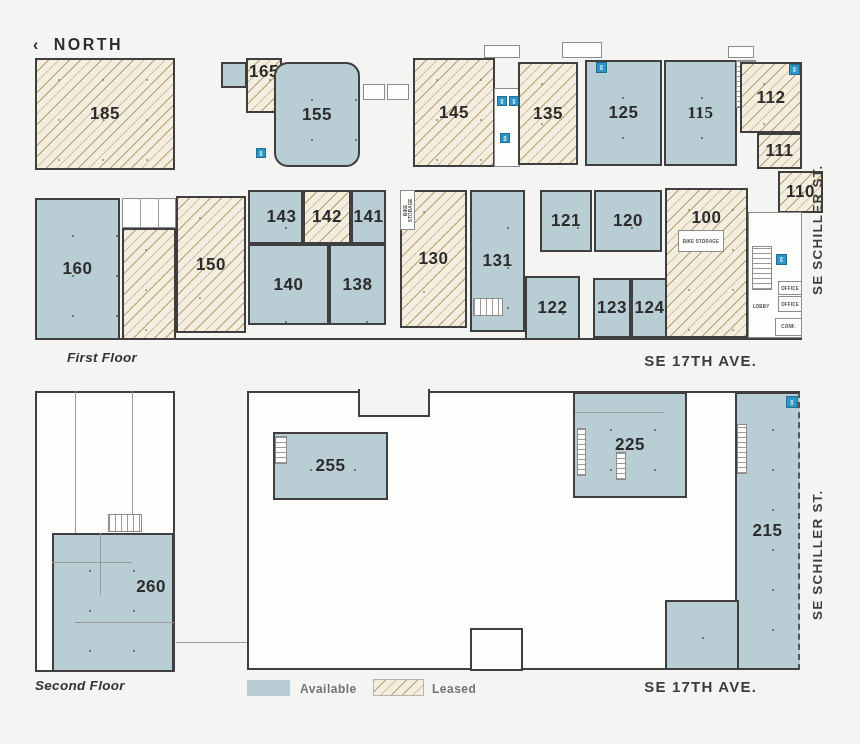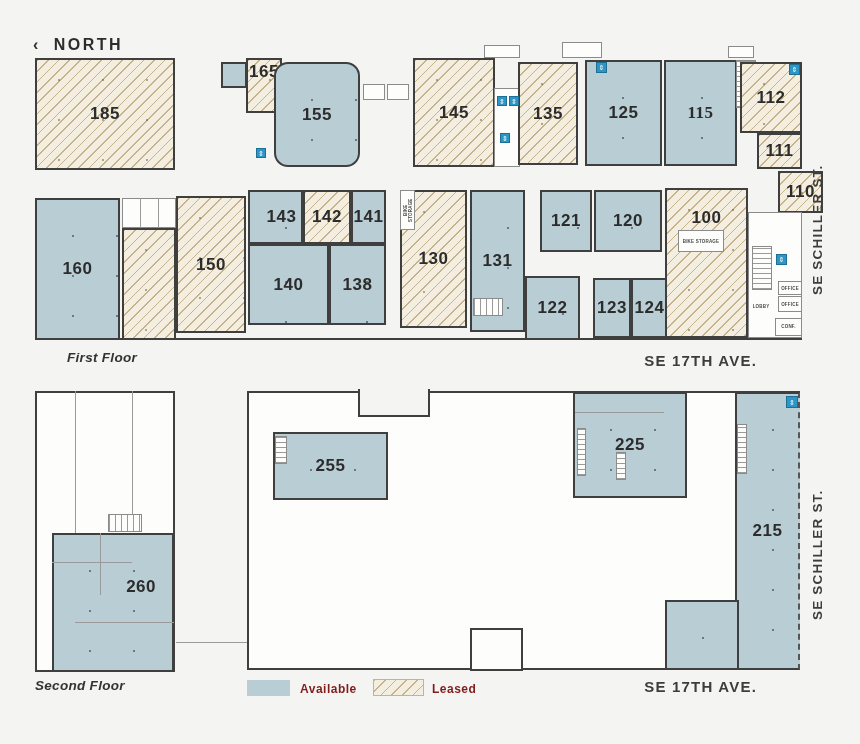--- a/index.html
+++ b/index.html
@@ -13,21 +13,21 @@
   .darkline{position:absolute;background:#3f3f3f;}
   .stairs{background-image:repeating-linear-gradient(0deg,#9a9a9a 0 1px,transparent 1px 5px);}
   .stairs-v{background-image:repeating-linear-gradient(90deg,#9a9a9a 0 1px,transparent 1px 6px);}
   .icon{position:absolute;box-sizing:border-box;background:#2e96c6;border:1px solid #1f6f94;color:#fff;display:flex;align-items:center;justify-content:center;font-size:7px;line-height:1;}
   .tlabel{position:absolute;font-weight:700;font-size:4.5px;letter-spacing:.2px;color:#4a4a4a;display:flex;align-items:center;justify-content:center;text-align:center;}
   .vtext{writing-mode:vertical-rl;transform:rotate(180deg);}
   .caption{position:absolute;font-style:italic;font-weight:700;font-size:13.5px;color:#333;letter-spacing:.3px;}
   .street-h{position:absolute;font-weight:700;font-size:15px;letter-spacing:1.2px;color:#3d3d3d;text-align:right;}
   .street-v{position:absolute;font-weight:700;font-size:13.5px;letter-spacing:1.2px;color:#3d3d3d;writing-mode:vertical-rl;transform:rotate(180deg);display:flex;align-items:center;}
   .north{position:absolute;left:33px;top:36px;font-weight:700;font-size:16px;letter-spacing:2.5px;color:#2d2d2d;}
-  .legend-label{position:absolute;font-weight:700;font-size:12px;letter-spacing:.5px;color:#7f1d1d;}
+  .legend-label{position:absolute;font-weight:700;font-size:12px;letter-spacing:.5px;color:#737373;}
   .swatch{position:absolute;box-sizing:border-box;}
   .swatch.available{background:#b9cdd4;}
   .swatch.leased{background-color:#f3eedf;background-image:repeating-linear-gradient(135deg,rgba(186,164,118,.8) 0px,rgba(186,164,118,.8) 1.2px,transparent 1.2px,transparent 7.5px);border:1px solid #b5b5ae;}
 </style>
 </head>
 <body>
 
 <div class="page">
 
   <div class="north">
@@ -152,21 +152,21 @@
   <div class="caption" style="left:35px;top:350px;margin-left:32px;">First Floor</div>
   <div class="street-h" style="left:597px;top:352px;width:160px;">SE 17TH AVE.</div>
   <div class="street-v" style="left:810px;top:135px;height:160px;">SE SCHILLER ST.</div>
 
   <div class="wroom" style="left:35px;top:391px;width:140px;height:281px;border:2px solid #3f3f3f;"></div>
   <div class="line" style="left:75px;top:391px;width:1px;height:281px;"></div>
   <div class="line" style="left:132px;top:391px;width:1px;height:141px;"></div>
   <div class="wroom stairs-v" style="left:108px;top:514px;width:34px;height:18px;"></div>
 
   <div class="unit available" style="left:52px;top:533px;width:122px;height:139px;align-items:flex-start;justify-content:flex-end;">
-    <span class="unum" style="margin:42px 16px 0 0;">260</span>
+    <span class="unum" style="margin:42px 6px 0 0;">260</span>
   </div>
   <div class="line" style="left:52px;top:562px;width:80px;height:1px;"></div>
   <div class="line" style="left:100px;top:533px;width:1px;height:62px;"></div>
   <div class="line" style="left:75px;top:622px;width:99px;height:1px;"></div>
 
   <div class="wroom" style="left:247px;top:391px;width:553px;height:279px;border:2px solid #3f3f3f;"></div>
   <div style="position:absolute;left:358px;top:389px;width:72px;height:28px;background:#f4f4f2;border-left:2px solid #3f3f3f;border-right:2px solid #3f3f3f;border-bottom:2px solid #3f3f3f;box-sizing:border-box;"></div>
   <div class="line" style="left:176px;top:642px;width:71px;height:1px;"></div>
 
   <div class="unit available" style="left:273px;top:432px;width:115px;height:68px;">

